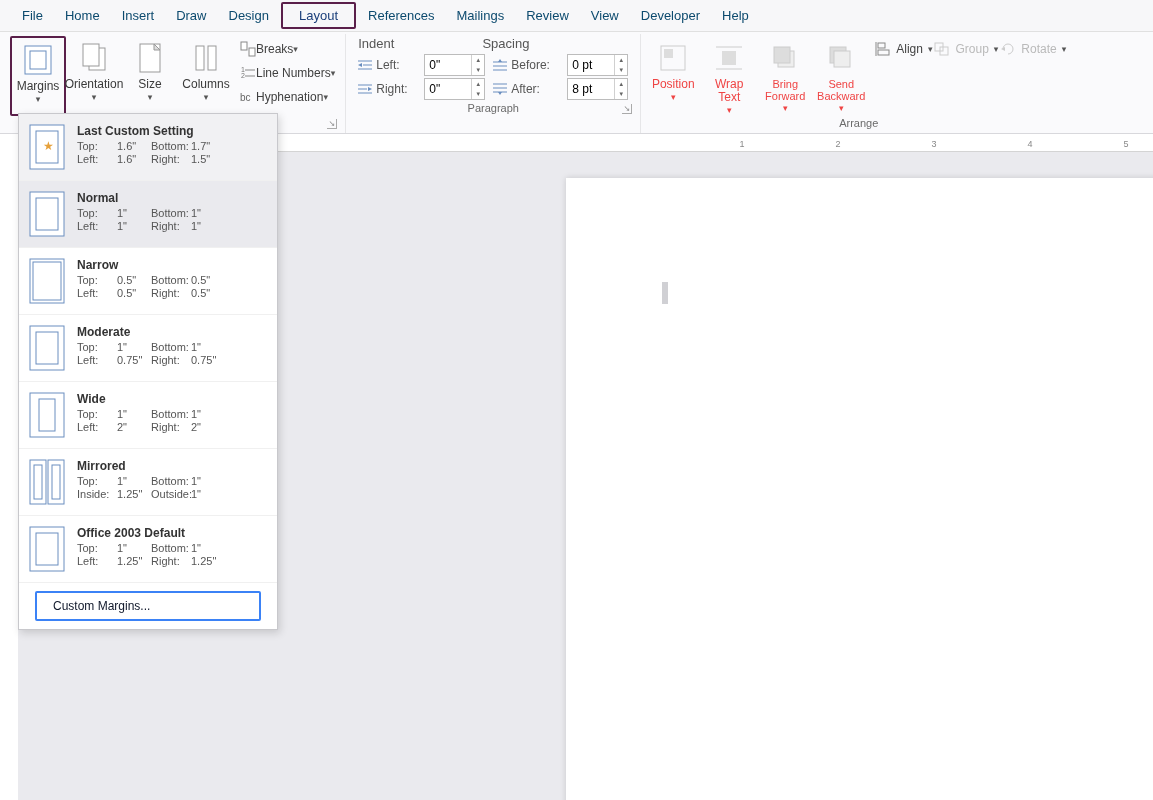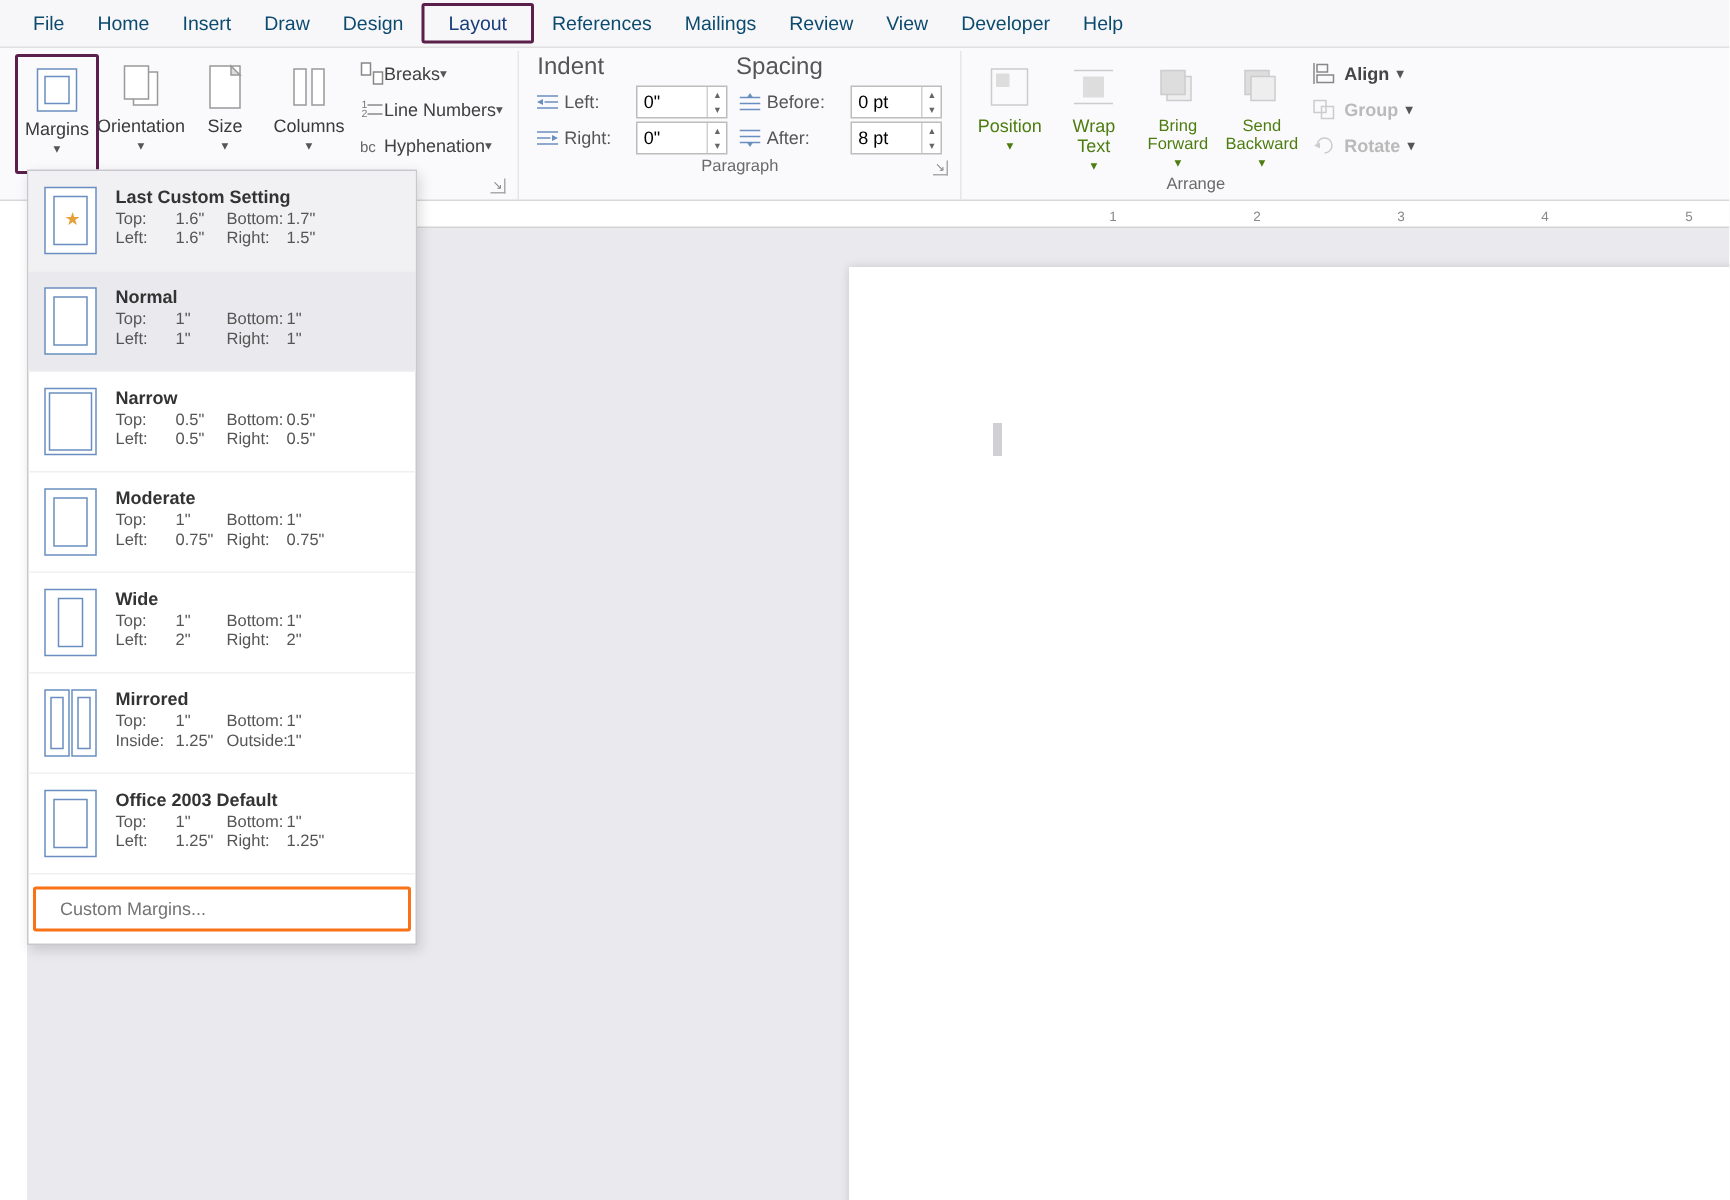--- a/index.html
+++ b/index.html
@@ -15,57 +15,57 @@
 .ribbon { display:flex; height:102px; background:#fafafc; border-bottom:1px solid #d8d8dc; padding:2px 0 0 6px; gap:0; }
 .ribbon-group { display:flex; flex-direction:column; align-items:center; padding:2px 4px 0 4px; border-right:1px solid #e6e6e8; }
 .ribbon-group-content { display:flex; gap:0; align-items:flex-start; }
 .ribbon-group-label { font-size:11px; color:#6a6a6a; padding:1px 0 2px; text-align:center; width:100%; position:relative; }
 .ribbon-group-label .dlg-launcher{ position:absolute; right:4px; bottom:2px; width:10px; height:10px; border:1px solid #aaa; border-top:none; border-left:none; font-size:8px; color:#888; display:flex; align-items:center; justify-content:center; }
 
 .big-button { display:flex; flex-direction:column; align-items:center; justify-content:flex-start; width:56px; height:80px; padding:4px 2px 0; cursor:pointer; }
 .big-button .icon-wrap { height:36px; display:flex; align-items:center; justify-content:center; }
 .big-button .label { font-size:12px; color:#3a3a3a; text-align:center; line-height:1.1; margin-top:2px; }
 .big-button .chev { font-size:9px; color:#555; margin-top:1px; }
-.big-button.disabled .label, .big-button.disabled .chev { color:#4d7c0f; }
+.big-button.disabled .label, .big-button.disabled .chev { color:#ef4444; }
 .big-button.highlighted { border:2px solid #5a1f4a; border-radius:2px; }
 
 .small-row { display:flex; flex-direction:column; gap:2px; padding:2px 6px; }
 .small-btn { display:flex; align-items:center; gap:0; height:22px; font-size:12px; color:#404040; cursor:pointer; white-space:nowrap; }
 .small-btn svg { flex-shrink:0; }
 .chev-sm { font-size:9px; color:#555; }
 
 .indent-spacing { display:flex; flex-direction:column; padding:0 8px; }
 .is-headers { display:flex; gap:60px; padding-bottom:2px; }
-.is-headers span { font-size:16px; color:#555; }
+.is-headers span { font-size:13px; color:#555; }
 .is-row { display:flex; gap:8px; align-items:center; height:24px; }
 .is-label { display:flex; align-items:center; gap:4px; width:58px; font-size:12px; color:#555; }
 .spin { display:flex; align-items:center; border:1px solid #bcbcbc; background:#fff; height:22px; }
 .spin input { width:46px; border:none; outline:none; font-size:12px; padding:0 4px; background:transparent; }
 .spin .arrows { display:flex; flex-direction:column; border-left:1px solid #d0d0d0; }
 .spin .arrows div { width:12px; height:10px; font-size:7px; color:#666; display:flex; align-items:center; justify-content:center; cursor:pointer; }
 
-.arrange-col { display:flex; flex-direction:column; gap:2px; padding:2px 6px; justify-content:center;font-weight:bold; }
+.arrange-col { display:flex; flex-direction:row; gap:2px; padding:2px 6px; justify-content:center; }
 .arr-btn { display:flex; align-items:center; gap:5px; height:22px; font-size:12px; color:#444; cursor:pointer; }
 .arr-btn.disabled { color:#bababa; }
 
 
 .dropdown { position:absolute; left:18px; top:113px; width:260px; background:#fff; border:1px solid #c8c8cc; box-shadow:2px 3px 8px rgba(0,0,0,0.15); z-index:20; }
 .dd-item { display:flex; align-items:flex-start; gap:12px; padding:10px 10px; border-bottom:1px solid #f0f0f0; cursor:pointer; }
 .dd-item.hover { background:#f1f1f3; }
 .dd-item.selected { background:#eaeaee; }
 .dd-item .thumb { width:36px; height:46px; flex-shrink:0; }
 .dd-item .info { flex:1; }
 .dd-item .title { font-size:12px; font-weight:600; color:#333; margin-bottom:2px; }
 .dd-item .vals { display:flex; gap:8px; font-size:11px; color:#555; }
 .dd-item .vals .col { display:flex; flex-direction:column; gap:1px; }
 .dd-item .vals .col .row { display:flex; gap:6px; }
 .dd-item .vals .col .row .k { width:34px; }
 .dd-item .vals .col .row .v { min-width:26px; }
 .dd-footer { padding:8px 0; }
-.dd-footer .custom { margin:0 3px; padding:6px 16px; font-size:12px; color:#737373; border:2px solid #f97316; border-radius:2px; cursor:pointer; }
+.dd-footer .custom { margin:0 16px; padding:6px 16px; font-size:12px; color:#0f172a; border:2px solid #3b82f6; border-radius:2px; cursor:pointer; }
 
 
 .docarea { position:absolute; left:18px; top:134px; right:0; bottom:0; background:#eaeaee; z-index:1; }
 .ruler-h { position:absolute; left:0; top:0; right:0; height:18px; background:#fff; border-bottom:1px solid #d4d4d4; display:flex; align-items:flex-end; font-size:9px; color:#888; overflow:hidden; }
 .ruler-h .tick { position:absolute; bottom:2px; transform:translateX(-50%); }
 .page { position:absolute; left:548px; top:44px; width:620px; height:760px; background:#fff; box-shadow:0 0 6px rgba(0,0,0,0.15); }
 .cursor { position:absolute; left:96px; top:104px; width:6px; height:22px; background:#d0d0d4; }
 
 
 svg { display:block; }

